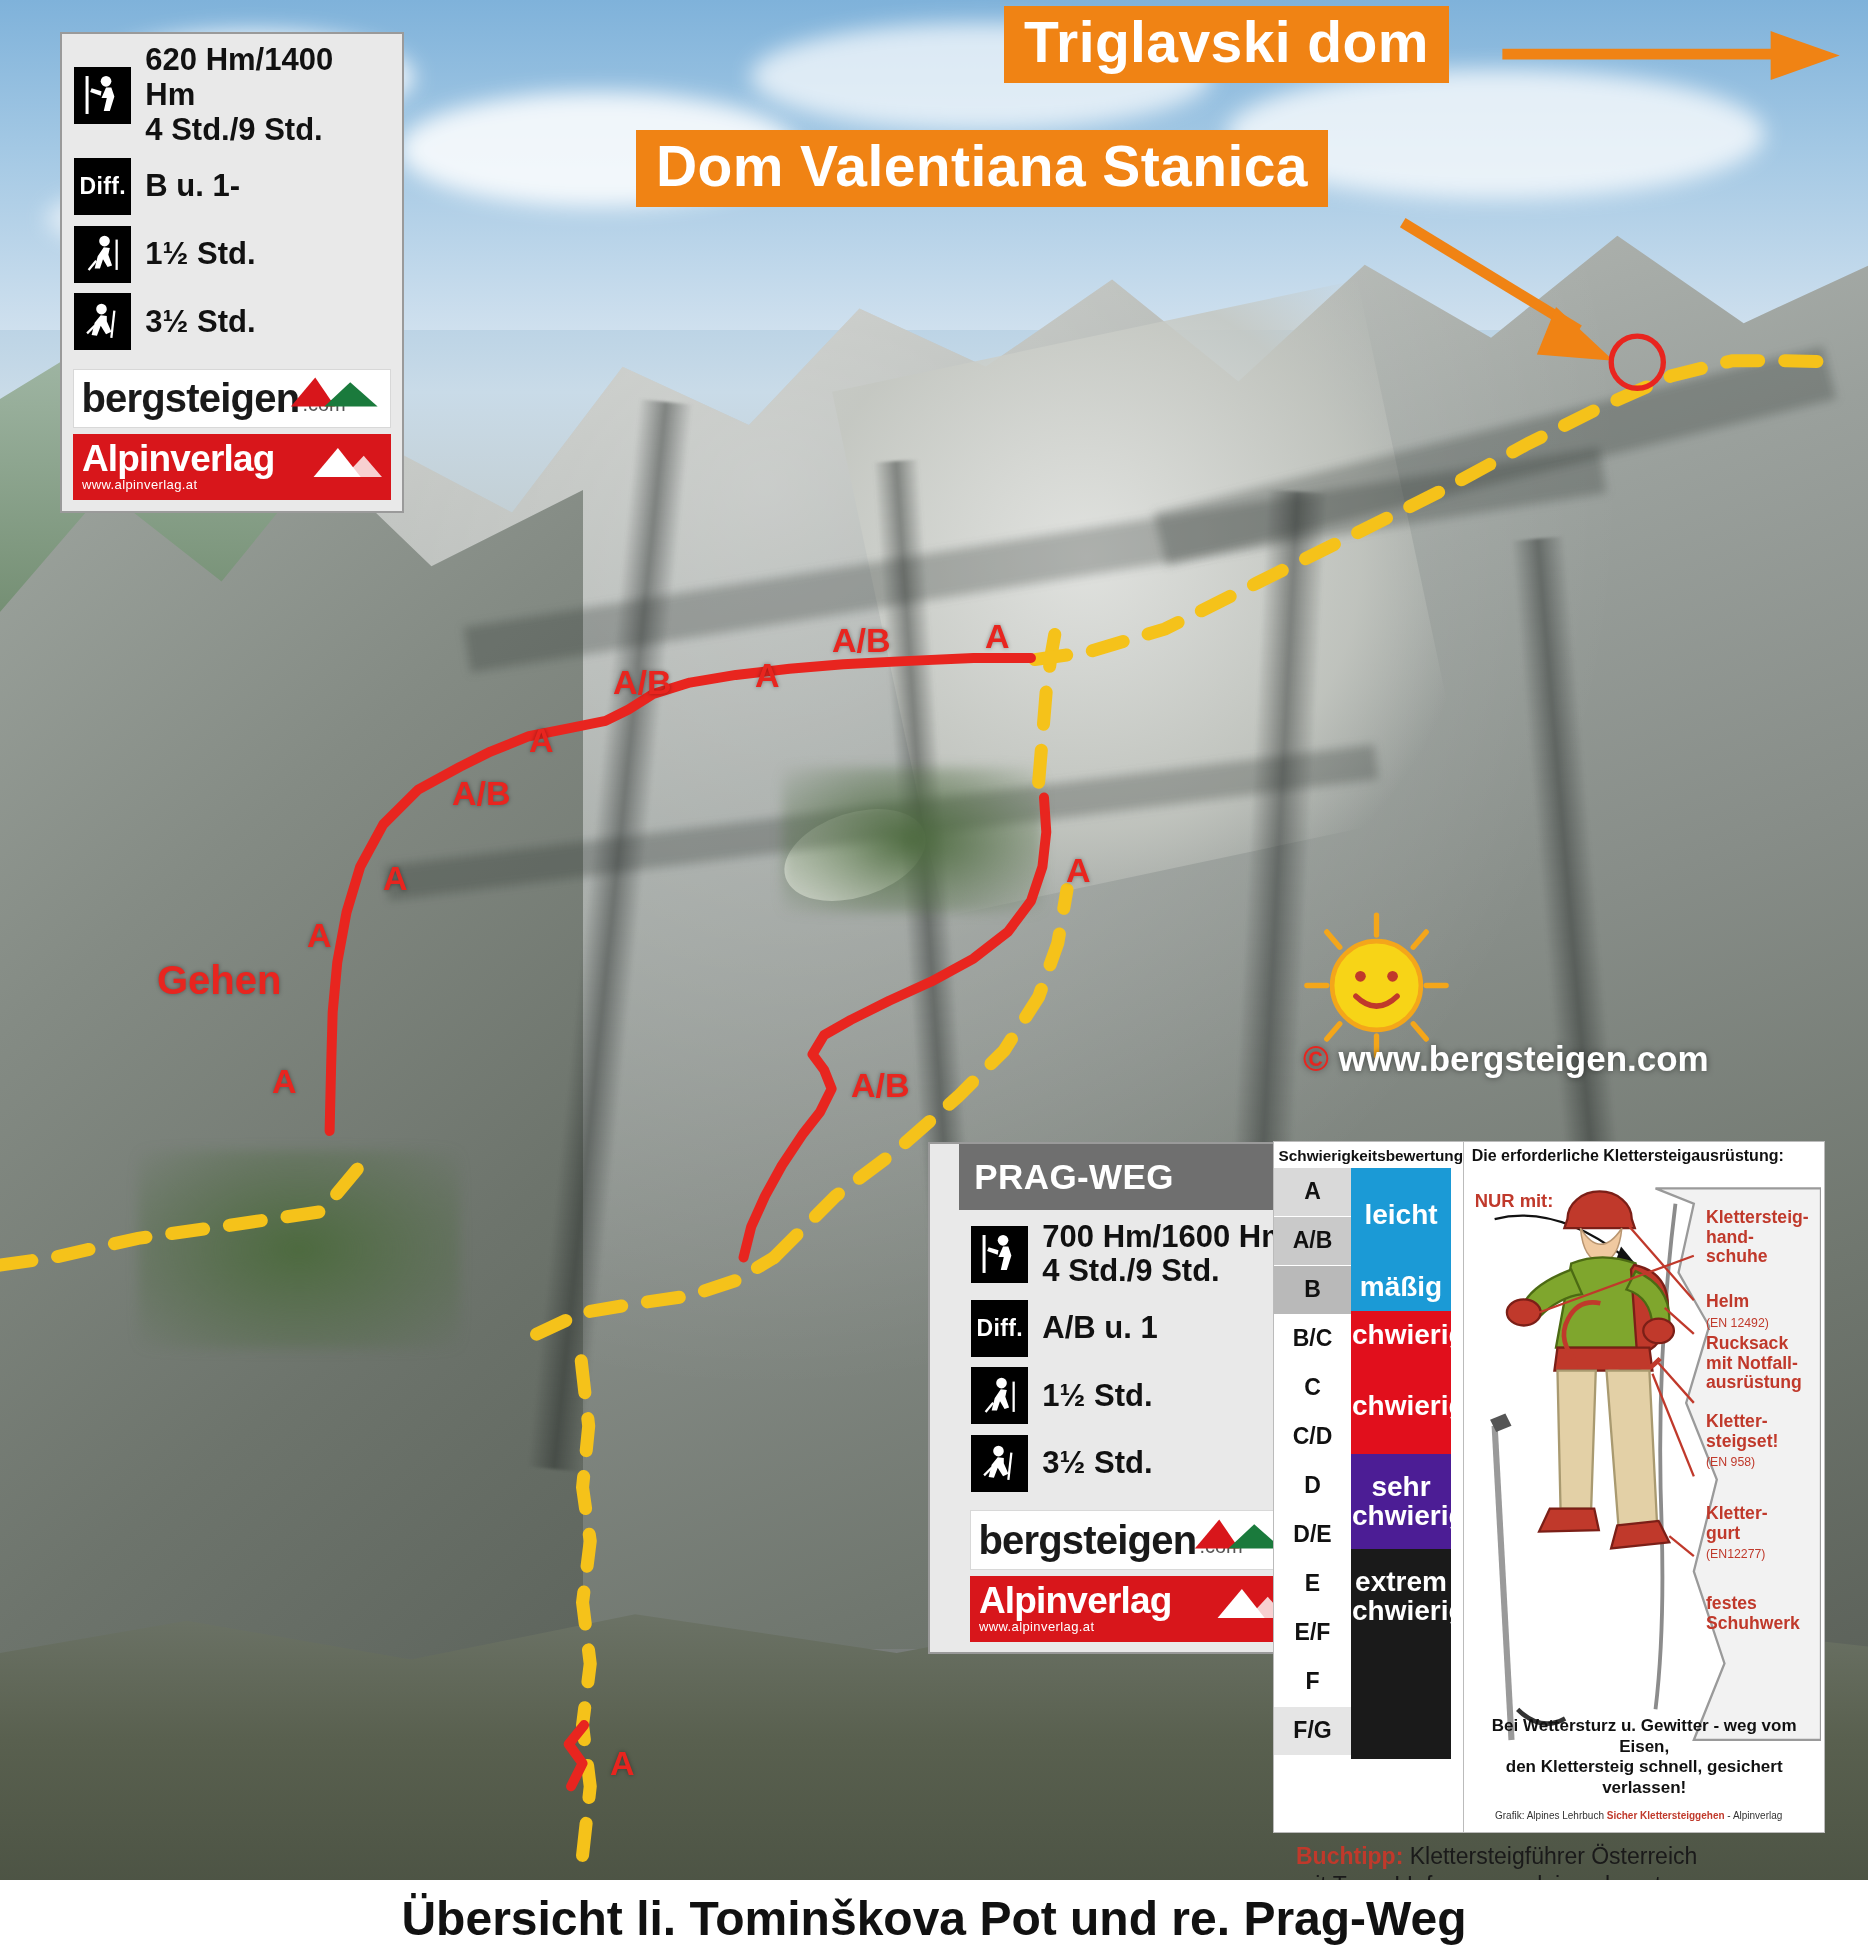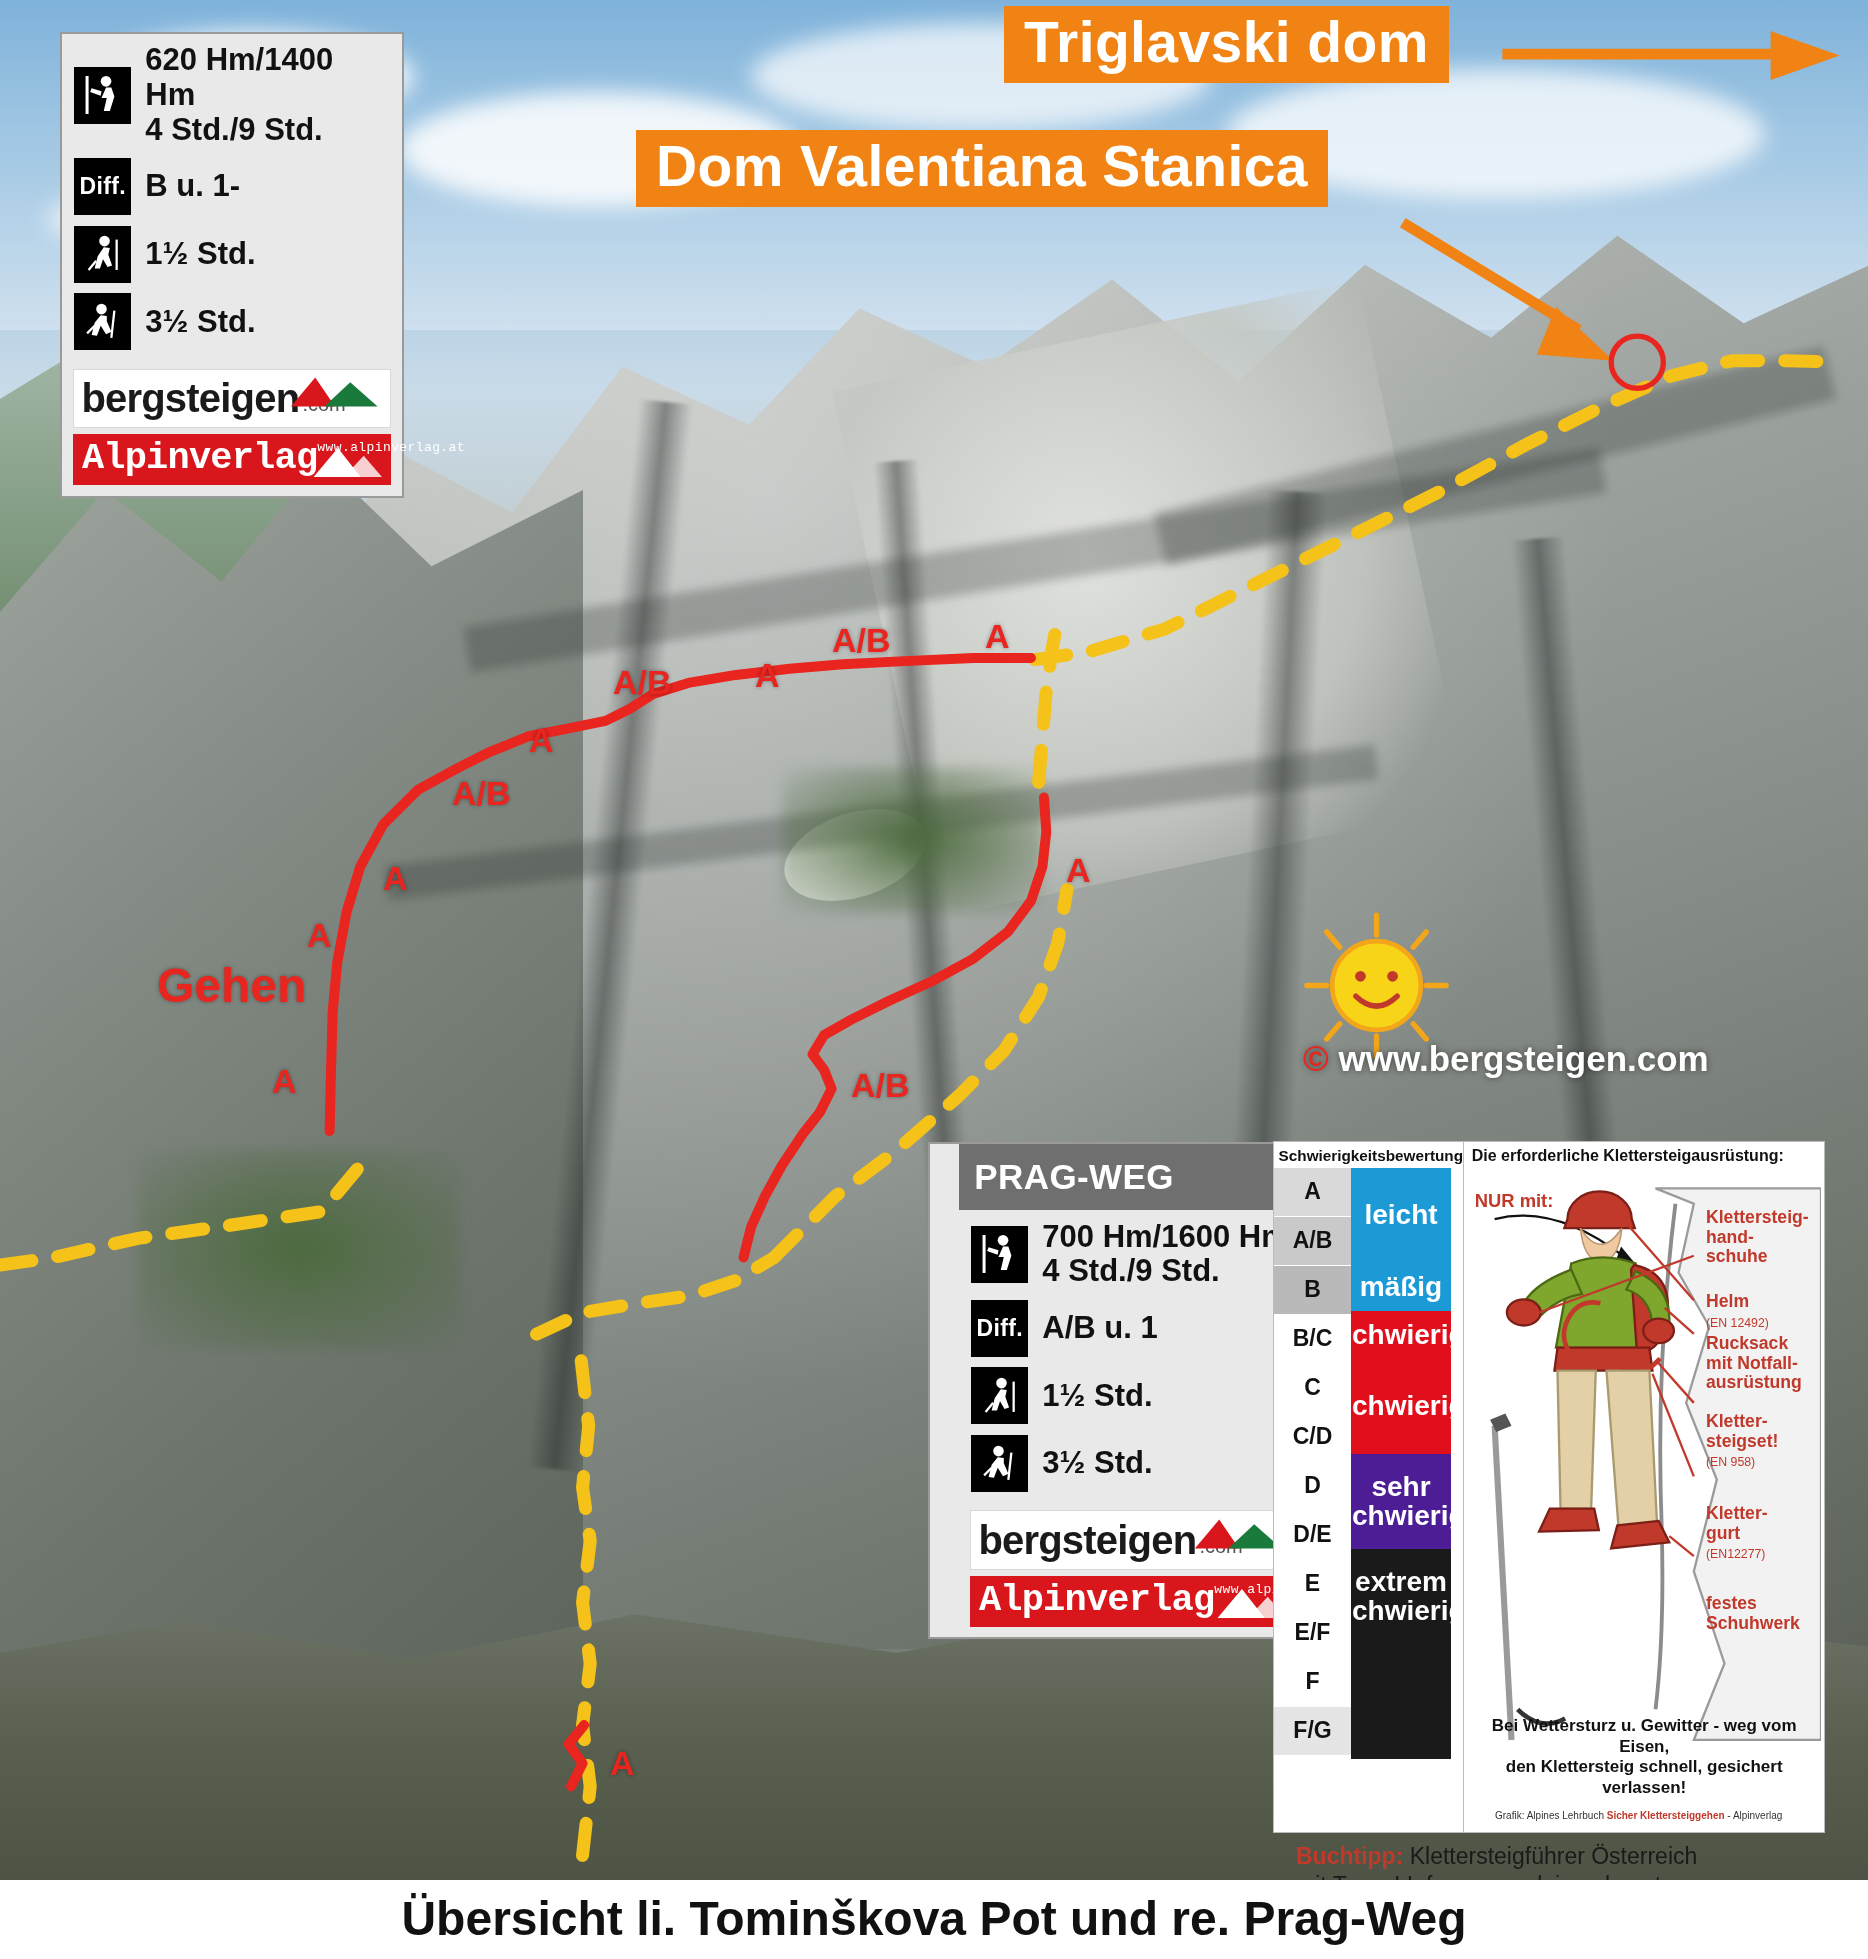--- a/index.html
+++ b/index.html
@@ -54,21 +54,21 @@
 
   
   svg.routes{position:absolute;left:0;top:0;width:1868px;height:1960px;}
 
   
   .grade{
     position:absolute;color:#e8251f;font-weight:bold;font-size:34px;
     text-shadow:0 0 4.6px rgba(0,0,0,.35);
     font-family:"Liberation Sans",sans-serif;
   }
-  .gehen{position:absolute;color:#e8251f;font-weight:bold;font-size:48px;text-shadow:0 0 4.6px rgba(0,0,0,.35);}
+  .gehen{position:absolute;color:#e8251f;font-weight:bold;font-size:40px;text-shadow:0 0 4.6px rgba(0,0,0,.35);}
 
   
   .banner{
     position:absolute;background:#f08314;color:#fff;font-weight:bold;
     padding:7.7px 20px 12.3px 20px;font-size:57px;line-height:1;
     white-space:nowrap;letter-spacing:0.4px;
   }
 
   
   .infobox{position:absolute;background:#e9e9e9;border:2.3px solid #9a9a9a;}
@@ -89,21 +89,21 @@
 
   .logos{padding:3.1px 10.7px 10.7px 10.7px;}
   .logo-berg{
     background:#fff;border:1.5px solid #d8d8d8;padding:6.1px 7.7px;margin-bottom:6.1px;
     display:flex;align-items:flex-end;position:relative;
   }
   .logo-berg .w1{font-size:40px;font-weight:bold;color:#1a1a1a;letter-spacing:-0.8px;}
   .logo-berg .w2{font-size:20px;color:#555;margin-left:3.1px;margin-bottom:4.6px;}
   .logo-berg .mt{position:absolute;right:9.2px;top:3.1px;}
   .logo-alpin{
-    background:#d8161b;padding:6.1px 9.2px 7.7px 9.2px;position:relative;display:flex;flex-direction:row;font-family:Liberation Mono, monospace;
+    background:#d8161b;padding:6.1px 9.2px 7.7px 9.2px;position:relative;display:flex;flex-direction:column;
   }
   .logo-alpin .w1{font-size:37px;font-weight:bold;color:#fff;letter-spacing:-0.8px;line-height:1;}
   .logo-alpin .w2{font-size:13px;color:#fff;letter-spacing:0.4px;}
   .logo-alpin .mt{position:absolute;right:7.7px;top:7.7px;}
 
   
   .scalepanel{position:absolute;background:#fff;border:1.5px solid #bbb;display:flex;}
   .scale-head{font-size:15.3px;font-weight:bold;color:#111;padding:4.6px 3.1px 3.1px 4.6px;}
   .gradecol{width:77px;}
   .gradecell{

